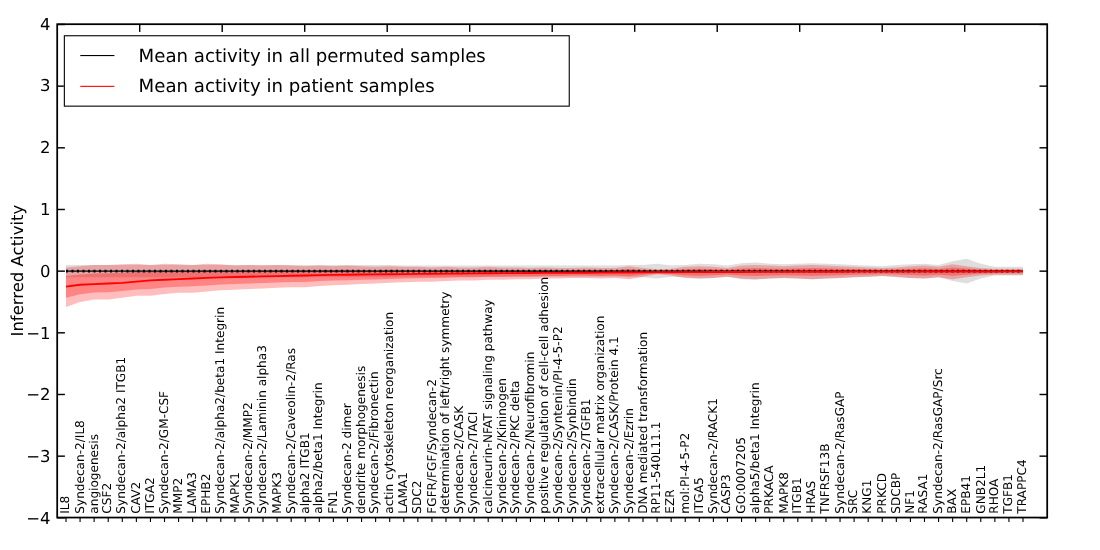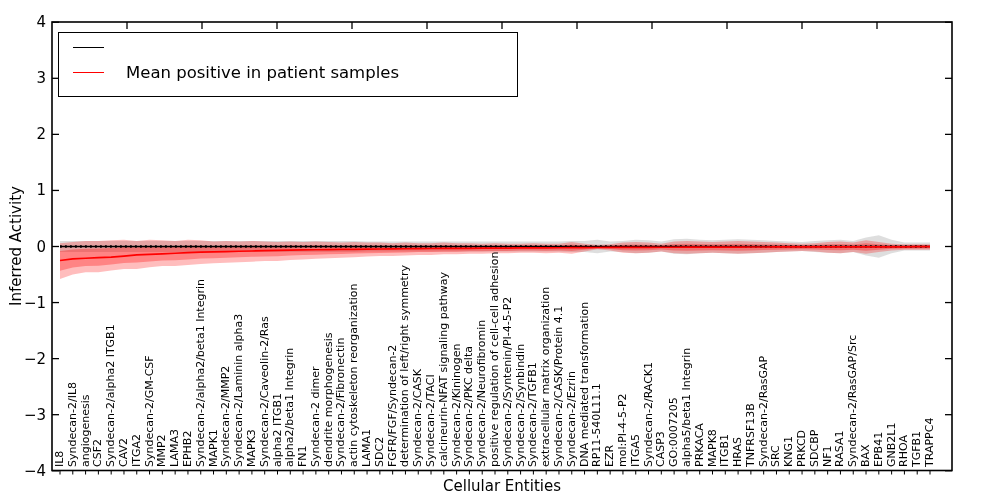--- a/index.html
+++ b/index.html
@@ -145,21 +145,20 @@
       <line x1="853.2352941176471" y1="470.5" x2="853.2352941176471" y2="474.5" stroke="#000" stroke-width="1"></line>
       <line x1="866.0294117647059" y1="470.5" x2="866.0294117647059" y2="474.5" stroke="#000" stroke-width="1"></line>
       <line x1="878.8235294117648" y1="470.5" x2="878.8235294117648" y2="474.5" stroke="#000" stroke-width="1"></line>
       <line x1="891.6176470588235" y1="470.5" x2="891.6176470588235" y2="474.5" stroke="#000" stroke-width="1"></line>
       <line x1="904.4117647058823" y1="470.5" x2="904.4117647058823" y2="474.5" stroke="#000" stroke-width="1"></line>
       <line x1="917.2058823529412" y1="470.5" x2="917.2058823529412" y2="474.5" stroke="#000" stroke-width="1"></line>
       <line x1="930" y1="470.5" x2="930" y2="474.5" stroke="#000" stroke-width="1"></line>
     </svg>
 
   <div class="ylabel">Inferred Activity</div>
-  <div class="xlabel">Cellular Entities</div>
 
   <div id="yticks">
       <div class="ytick" style="top: 13.25px;">4</div>
       <div class="ytick" style="top: 69.3125px;">3</div>
       <div class="ytick" style="top: 125.375px;">2</div>
       <div class="ytick" style="top: 181.438px;">1</div>
       <div class="ytick" style="top: 237.5px;">0</div>
       <div class="ytick" style="top: 293.562px;">−1</div>
       <div class="ytick" style="top: 349.625px;">−2</div>
       <div class="ytick" style="top: 405.688px;">−3</div>
@@ -233,19 +232,20 @@
       <div class="xtick" style="left: 872.824px; top: 467px;">EPB41</div>
       <div class="xtick" style="left: 885.618px; top: 467px;">GNB2L1</div>
       <div class="xtick" style="left: 898.412px; top: 467px;">RHOA</div>
       <div class="xtick" style="left: 911.206px; top: 467px;">TGFB1</div>
       <div class="xtick" style="left: 924px; top: 467px;">TRAPPC4</div>
     </div>
 
   <div id="legend">
     <div class="legend-row">
       <span class="legend-swatch" style="border-top-color: rgb(0, 0, 0);"></span>
+      <span class="legend-label">Mean activity in all permuted samples</span>
     </div>
     <div class="legend-row">
       <span class="legend-swatch" style="border-top-color: rgb(255, 0, 0);"></span>
-      <span class="legend-label">Mean positive in patient samples</span>
+      <span class="legend-label">Mean activity in patient samples</span>
     </div>
   </div>
 </div>
 
 </body></html>

